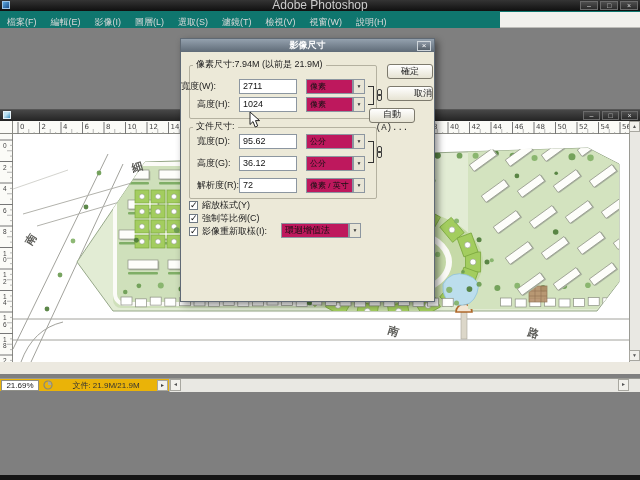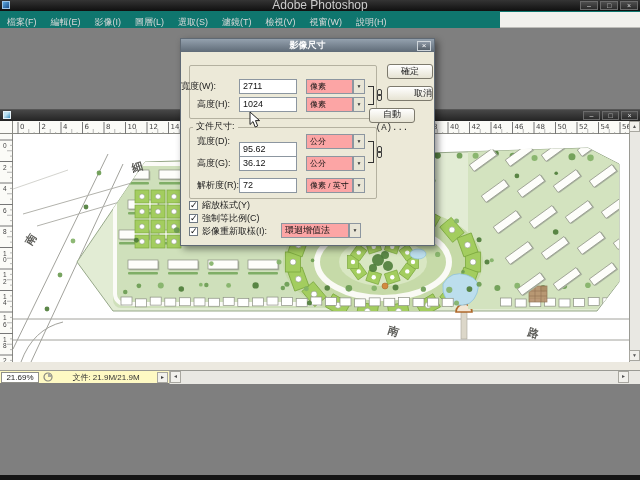--- a/index.html
+++ b/index.html
@@ -20,35 +20,35 @@
   
   #docwin{left:0;top:109px;width:640px;height:265px;background:#ece9e0;border-top:1px solid #555;box-sizing:border-box;}
   #doc-titlebar{left:0;top:0;width:640px;height:11px;background:linear-gradient(#474747,#242424);}
   .doc-icon{left:3px;top:1px;width:8px;height:8px;background:linear-gradient(135deg,#bfe3f2 40%,#3f8fc0);border:1px solid #e8f4fa;box-sizing:border-box;}
   #hruler{left:13px;top:11px;width:616px;height:13px;background:#fbfbf7;border-bottom:1px solid #8a8a84;box-sizing:border-box;}
   #ruler-corner{left:0;top:11px;width:13px;height:13px;background:#fbfbf7;border-right:1px solid #8a8a84;border-bottom:1px solid #8a8a84;box-sizing:border-box;}
   #vruler{left:0;top:24px;width:13px;height:228px;background:#fbfbf7;border-right:1px solid #8a8a84;box-sizing:border-box;}
   #canvas{left:13px;top:24px;width:616px;height:228px;background:#ffffff;overflow:hidden;}
   #vscroll{left:629px;top:11px;width:11px;height:241px;background:#e9e8e3;border-left:1px solid #9a9a94;box-sizing:border-box;}
   .scroll-btn{width:11px;height:11px;background:#f2f1ec;border:1px solid #a8a7a0;box-sizing:border-box;color:#555;font-size:5px;line-height:9px;text-align:center;}
-  #statusbar{left:0;top:260px;width:640px;height:13px;background:#fef9c3;border-top:1px solid #9a9a94;box-sizing:border-box;padding-left:41px;}
+  #statusbar{left:0;top:268px;width:640px;height:13px;background:#eab308;border-top:1px solid #9a9a94;box-sizing:border-box;padding-left:41px;}
   #zoombox{left:1px;top:1px;width:38px;height:11px;background:#fff;border:1px solid #8f8f88;box-sizing:border-box;font-size:8px;line-height:9px;text-align:center;color:#222;}
   #docinfo{left:56px;top:1px;width:100px;font-size:8px;line-height:11px;text-align:center;color:#333;}
   #flyout-btn{left:157px;top:1px;width:11px;height:11px;background:#f2f1ec;border:1px solid #a8a7a0;box-sizing:border-box;font-size:5px;line-height:9px;text-align:center;color:#444;}
   #hscroll{left:169px;top:0;width:460px;height:13px;background:#e9e8e3;border-left:1px solid #b5b4ae;box-sizing:border-box;}
   #sb-corner{left:629px;top:0;width:11px;height:13px;background:#e9e8e3;}
   
-  #dialog{left:180px;top:38px;width:255px;height:208px;background:#ece9d8;border:1px solid #5f6974;box-shadow:3px 3px 7px rgba(0,0,0,.45);box-sizing:border-box;z-index:50;}
+  #dialog{left:180px;top:38px;width:255px;height:264px;background:#ece9d8;border:1px solid #5f6974;box-shadow:3px 3px 7px rgba(0,0,0,.45);box-sizing:border-box;z-index:50;}
   #dlg-title{left:0;top:0;width:253px;height:13px;background:linear-gradient(#94a1ae,#5f6b77);color:#fff;font-size:9px;font-weight:bold;line-height:13px;text-align:center;}
   #dlg-close{right:3px;top:2px;width:14px;height:10px;background:linear-gradient(#8d98a5,#555f69);border:1px solid #cfd5da;box-sizing:border-box;color:#fff;font-size:8px;line-height:7px;text-align:center;}
   .groupbox{border:1px solid #b4b1a0;border-radius:2px;box-sizing:border-box;}
   .legend{background:#ece9d8;padding:0 3px;font-size:9px;color:#222;line-height:11px;z-index:2;}
   .dlg-label{font-size:9px;color:#222;line-height:15px;}
   .field{background:#fff;border:1px solid #8c96a0;box-sizing:border-box;font-size:9px;line-height:13px;padding-left:3px;color:#111;}
-  .unitbox{background:#fca5a5;border:1px solid #8c96a0;box-sizing:border-box;font-size:8px;line-height:13px;padding-left:3px;color:#111;white-space:nowrap;overflow:hidden;}
+  .unitbox{background:#be185d;border:1px solid #8c96a0;box-sizing:border-box;font-size:8px;line-height:13px;padding-left:3px;color:#111;white-space:nowrap;overflow:hidden;}
   .unitbtn{background:#e8e5d6;border:1px solid #8c96a0;box-sizing:border-box;font-size:5px;line-height:12px;text-align:center;color:#333;}
   .bracket{border-top:1px solid #333;border-right:1px solid #333;border-bottom:1px solid #333;width:6px;box-sizing:border-box;}
   .chain{width:7px;height:13px;}
   .chain i{position:absolute;left:1px;width:5px;height:7px;border:1px solid #3a3a3a;border-radius:2px;box-sizing:border-box;}
   .chain i:nth-child(1){top:0;}
   .chain i:nth-child(2){top:5px;}
   .checkbox{width:9px;height:9px;background:#fff;border:1px solid #6f7983;box-sizing:border-box;font-size:9px;line-height:7px;color:#111;text-align:center;}
   .dlg-btn{width:46px;height:15px;background:linear-gradient(#ffffff,#e6e3d3);border:1px solid #7d7a6d;border-radius:3px;box-sizing:border-box;font-size:9px;line-height:13px;text-align:center;color:#222;}
   .rsvg{position:absolute;left:0;top:0;}
 </style>
@@ -509,38 +509,39 @@
       </div>
       <div id="sb-corner" class="abs"></div>
     </div>
   </div>
 
   <div id="dialog" class="abs">
     <div id="dlg-title" class="abs">影像尺寸</div>
     <div id="dlg-close" class="abs">×</div>
 
     <div class="groupbox abs" style="left:8px;top:26px;width:188px;height:54px;"></div>
+    <div class="legend abs" style="left:12px;top:20px;">像素尺寸:7.94M (以前是 21.9M)</div>
     <div class="dlg-label abs" style="left:0;top:40px;">寬度(W):</div>
     <div class="field abs" style="left:58px;top:40px;width:58px;height:15px;">2711</div>
     <div class="unitbox abs" style="left:125px;top:40px;width:47px;height:15px;">像素</div>
     <div class="unitbtn abs" style="left:172px;top:40px;width:12px;height:15px;">▼</div>
     <div class="dlg-label abs" style="left:16px;top:58px;">高度(H):</div>
     <div class="field abs" style="left:58px;top:58px;width:58px;height:15px;">1024</div>
     <div class="unitbox abs" style="left:125px;top:58px;width:47px;height:15px;">像素</div>
     <div class="unitbtn abs" style="left:172px;top:58px;width:12px;height:15px;">▼</div>
     <div class="bracket abs" style="left:187px;top:47px;height:19px;"></div>
     <div class="chain abs" style="left:195px;top:50px;">
         <i></i>
         <i></i>
       </div>
 
     <div class="groupbox abs" style="left:8px;top:88px;width:188px;height:72px;"></div>
     <div class="legend abs" style="left:12px;top:82px;">文件尺寸:</div>
     <div class="dlg-label abs" style="left:16px;top:95px;">寬度(D):</div>
-    <div class="field abs" style="left:58px;top:95px;width:58px;height:15px;margin-top:8px;">95.62</div>
+    <div class="field abs" style="left:58px;top:95px;width:58px;height:15px;">95.62</div>
     <div class="unitbox abs" style="left:125px;top:95px;width:47px;height:15px;">公分</div>
     <div class="unitbtn abs" style="left:172px;top:95px;width:12px;height:15px;">▼</div>
     <div class="dlg-label abs" style="left:16px;top:117px;">高度(G):</div>
     <div class="field abs" style="left:58px;top:117px;width:58px;height:15px;">36.12</div>
     <div class="unitbox abs" style="left:125px;top:117px;width:47px;height:15px;">公分</div>
     <div class="unitbtn abs" style="left:172px;top:117px;width:12px;height:15px;">▼</div>
     <div class="bracket abs" style="left:187px;top:102px;height:22px;"></div>
     <div class="chain abs" style="left:195px;top:107px;">
         <i></i>
         <i></i>

